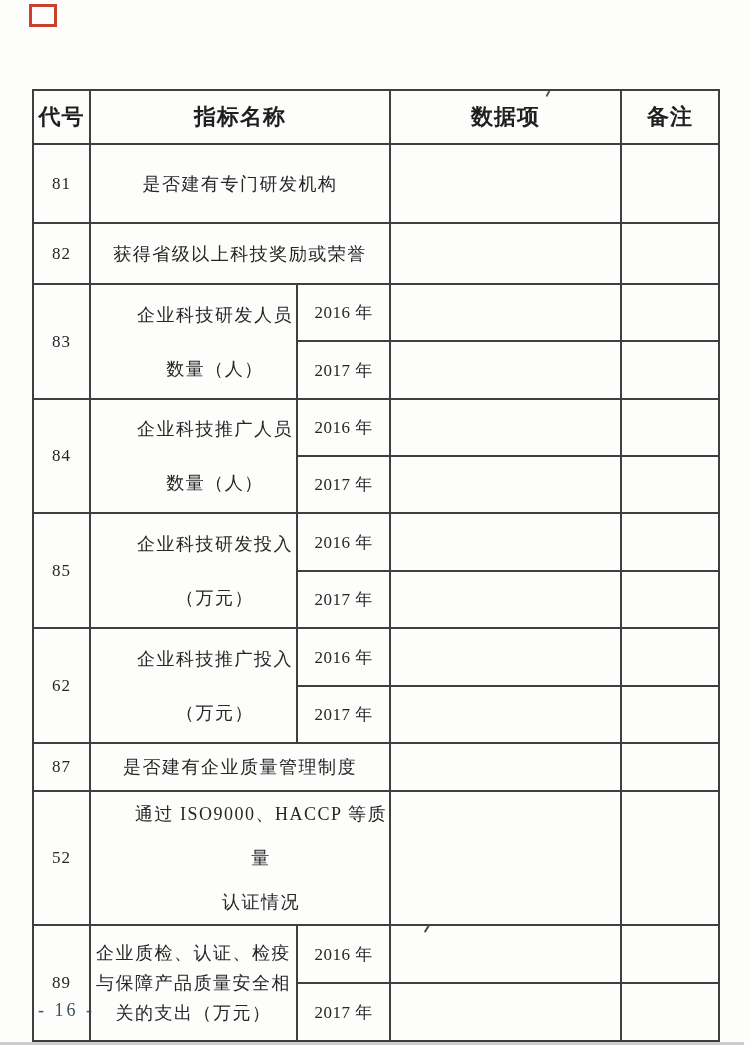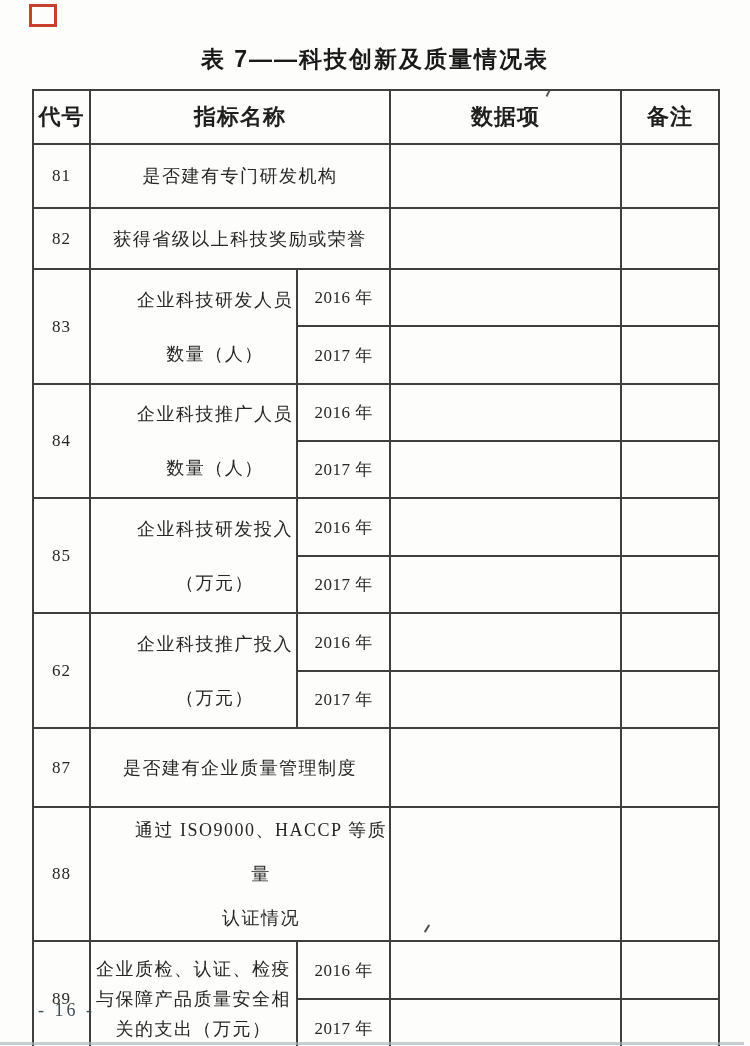--- a/index.html
+++ b/index.html
@@ -74,40 +74,39 @@
     height: 3px; background: #aeb5b9; opacity: 0.65;
   }
 </style>
 </head>
 <body>
 
 <div class="page">
 
   <div class="red-mark"></div>
 
-  <h1 class="title">表 7——科技创新及质量情况表</h1>
 
   <table class="main">
     <colgroup>
       <col style="width:57px">
       <col style="width:207px">
       <col style="width:93px">
       <col style="width:231px">
       <col style="width:98px">
     </colgroup>
 
     <tbody>
         <tr class="thead" style="height:54px">
       <td>代号</td>
       <td colspan="2">指标名称</td>
       <td>数据项</td>
       <td>备注</td>
     </tr>
 
-    <tr style="height:64px">
+    <tr style="height:79px">
       <td class="code">81</td>
       <td colspan="2" class="ind">是否建有专门研发机构</td>
       <td></td>
       <td></td>
     </tr>
 
     <tr style="height:61px">
       <td class="code">82</td>
       <td colspan="2" class="ind">获得省级以上科技奖励或荣誉</td>
       <td></td>
@@ -171,29 +170,29 @@
       <td class="year">2016 年</td>
       <td></td>
       <td></td>
     </tr>
     <tr style="height:57px">
       <td class="year">2017 年</td>
       <td></td>
       <td></td>
     </tr>
 
-    <tr style="height:79px">
+    <tr style="height:48px">
       <td class="code">87</td>
       <td colspan="2" class="ind">是否建有企业质量管理制度</td>
       <td></td>
       <td></td>
     </tr>
 
     <tr style="height:63px">
-      <td class="code">88</td>
+      <td class="code">52</td>
       <td colspan="2" class="ind lines-mid">
         <div>通过 ISO9000、HACCP 等质量</div>
         <div>认证情况</div>
       </td>
       <td></td>
       <td></td>
     </tr>
 
     <tr style="height:58px">
       <td rowspan="2" class="code">89</td>

